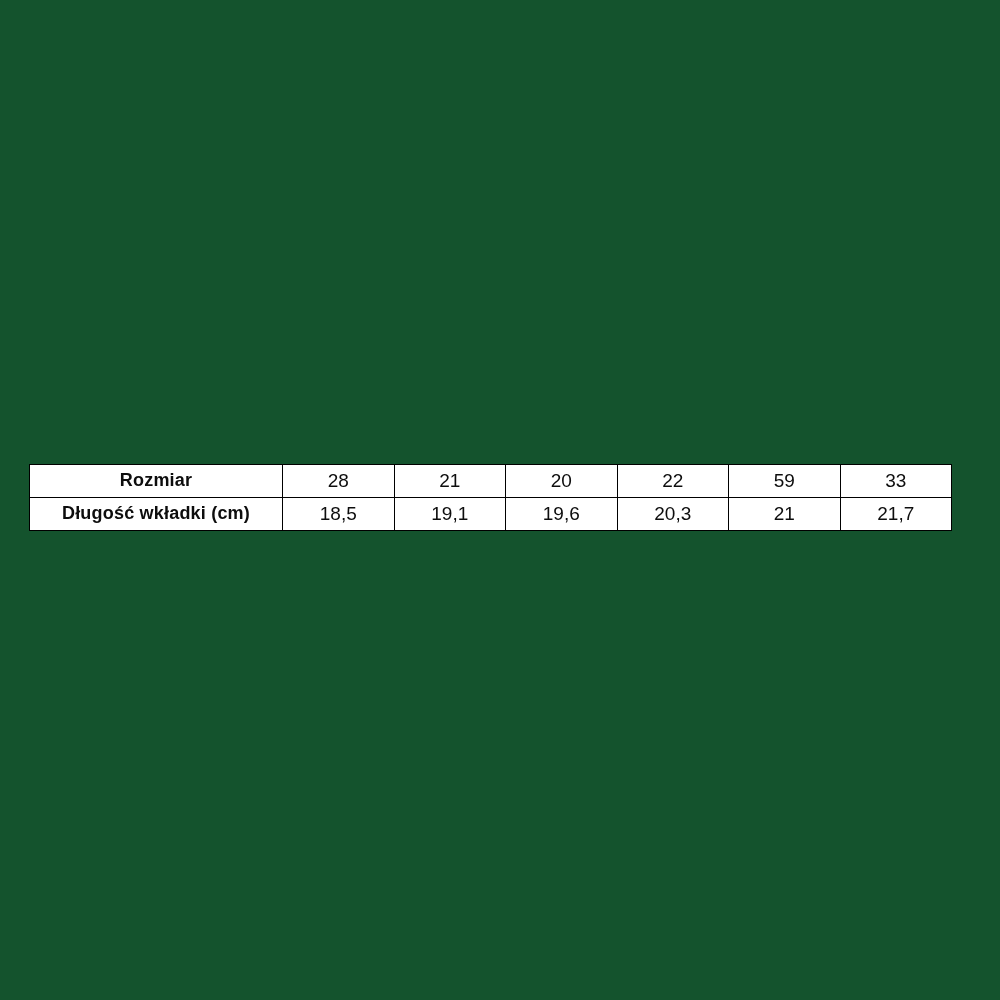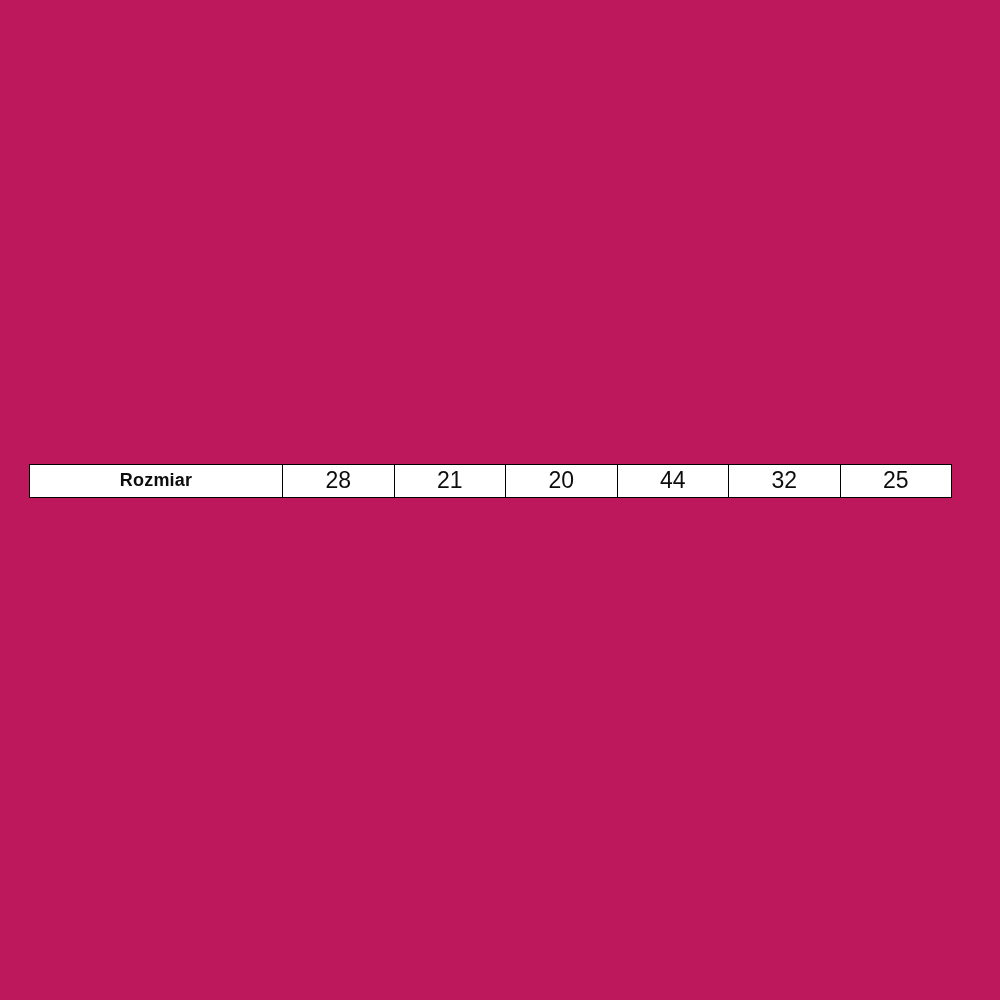--- a/index.html
+++ b/index.html
@@ -13,40 +13,40 @@
     font-family: "Liberation Sans", sans-serif;
     position: relative;
     overflow: hidden;
   }
   .sheet {
     position: absolute;
     left: 0;
     top: 0;
     width: 1000px;
     height: 1000px;
-    background: #be185d;
+    background: #14532d;
   }
   .table-wrap {
     position: absolute;
     left: 29px;
     top: 464px;
     width: 922px;
   }
   table.size-table {
     border-collapse: collapse;
     table-layout: fixed;
     width: 922px;
     background: #ffffff;
   }
   table.size-table td {
     border: 1px solid #000000;
     height: 32px;
     text-align: center;
     vertical-align: middle;
-    font-size: 23px;
+    font-size: 19px;
     color: #0d0d0d;
     padding: 0 4px;
     line-height: 1.1;
     font-family: "Liberation Sans", sans-serif;
   }
   table.size-table td.label-cell {
     font-weight: bold;
     font-size: 18px;
     letter-spacing: 0.2px;
   }
@@ -67,20 +67,29 @@
         <col class="data-col">
         <col class="data-col">
         <col class="data-col">
       </colgroup>
       <tbody>
         <tr>
           <td class="label-cell">Rozmiar</td>
           <td>28</td>
           <td>21</td>
           <td>20</td>
-          <td>44</td>
-          <td>32</td>
-          <td>25</td>
+          <td>22</td>
+          <td>59</td>
+          <td>33</td>
+        </tr>
+        <tr>
+          <td class="label-cell">Długość wkładki (cm)</td>
+          <td>18,5</td>
+          <td>19,1</td>
+          <td>19,6</td>
+          <td>20,3</td>
+          <td>21</td>
+          <td>21,7</td>
         </tr>
       </tbody>
     </table>
   </div>
 </div>
 
 </body></html>

